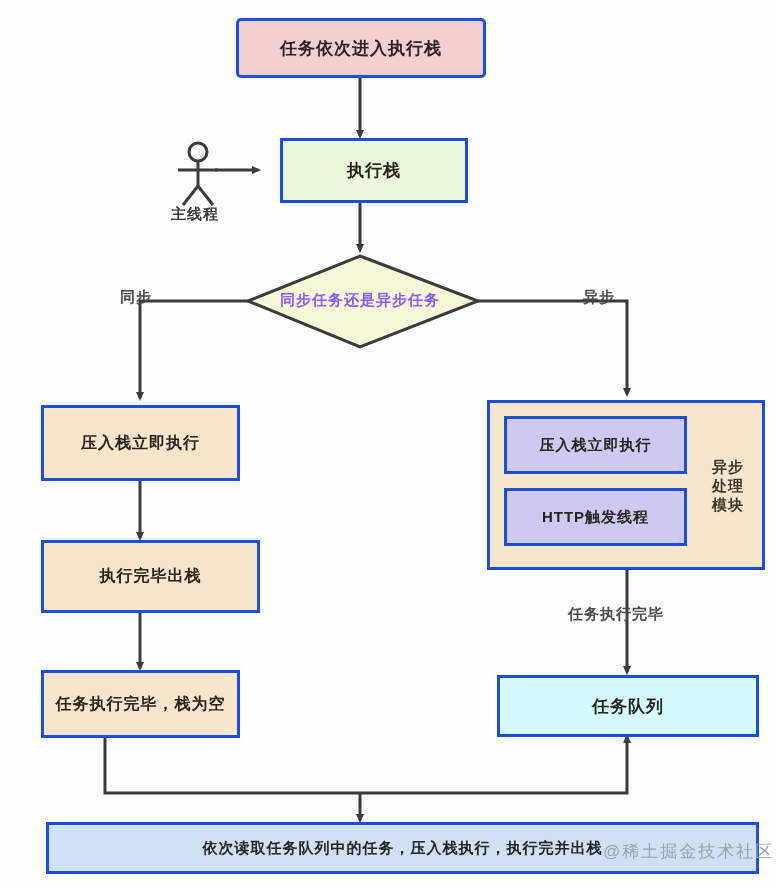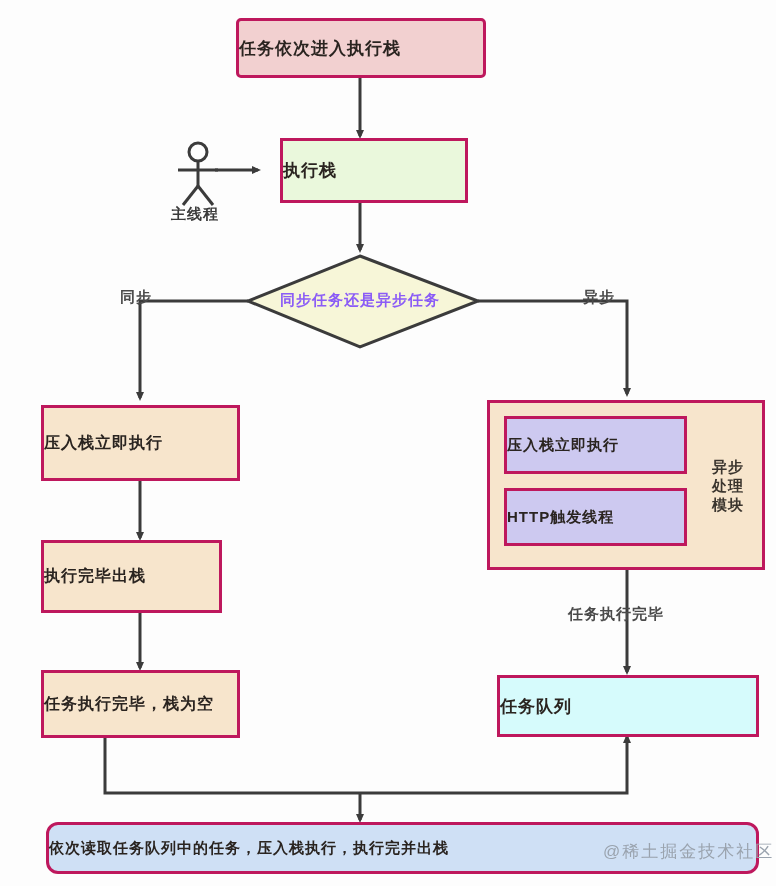--- a/index.html
+++ b/index.html
@@ -18,23 +18,24 @@
   #svg-layer {
     position: absolute;
     left: 0;
     top: 0;
     width: 776px;
     height: 886px;
   }
   .node {
     position: absolute;
     box-sizing: border-box;
-    border: 3px solid #be185d;
+    border: 3px solid #1d4ed8;
     display: flex;
     align-items: center;
+    justify-content: center;
     text-align: center;
     color: #2a2420;
     font-weight: bold;
     letter-spacing: 1px;
     z-index: 3;
   }
   .node.inner {
     border-width: 3px;
   }
   .edge-label {
@@ -135,21 +136,21 @@
   <div class="actor-label" style="left:171px; top:205px; font-size:15px;">主线程</div>
 
   <div class="edge-label" style="left:120px; top:288px; font-size:15px;">同步</div>
 
   <div class="edge-label" style="left:583px; top:288px; font-size:15px;">异步</div>
 
   <div class="node" style="left:41px; top:405px; width:199px; height:76px; background:#f7e5cc; font-size:16px;">
     <span>压入栈立即执行</span>
   </div>
 
-  <div class="node" style="left:41px; top:540px; width:181px; height:73px; background:#f7e5cc; font-size:16px;">
+  <div class="node" style="left:41px; top:540px; width:219px; height:73px; background:#f7e5cc; font-size:16px;">
     <span>执行完毕出栈</span>
   </div>
 
   <div class="node" style="left:41px; top:670px; width:199px; height:68px; background:#f7e5cc; font-size:16px;">
     <span>任务执行完毕，栈为空</span>
   </div>
 
   <div class="node" style="left:487px; top:400px; width:278px; height:170px; background:#f7e5cc; display:block;">
     <div class="node inner" style="left:14px; top:13px; width:183px; height:58px; background:#cdc9f0; font-size:15px; position:absolute;">
       <span>压入栈立即执行</span>
@@ -163,19 +164,19 @@
       <div>模块</div>
     </div>
   </div>
 
   <div class="edge-label" style="left:568px; top:605px; font-size:15px;">任务执行完毕</div>
 
   <div class="node" style="left:497px; top:675px; width:262px; height:62px; background:#d6fbfc; font-size:17px;">
     <span>任务队列</span>
   </div>
 
-  <div class="node" style="left:46px; top:822px; width:713px; height:52px; background:#cfe0f5; border-radius:12px; font-size:15px;">
+  <div class="node" style="left:46px; top:822px; width:713px; height:52px; background:#cfe0f5; border-radius:0; font-size:15px;">
     <span>依次读取任务队列中的任务，压入栈执行，执行完并出栈</span>
   </div>
 
   <div class="watermark" style="left:603px; top:840px; font-size:17px;">@稀土掘金技术社区</div>
 
 </div>
 
 </body></html>

